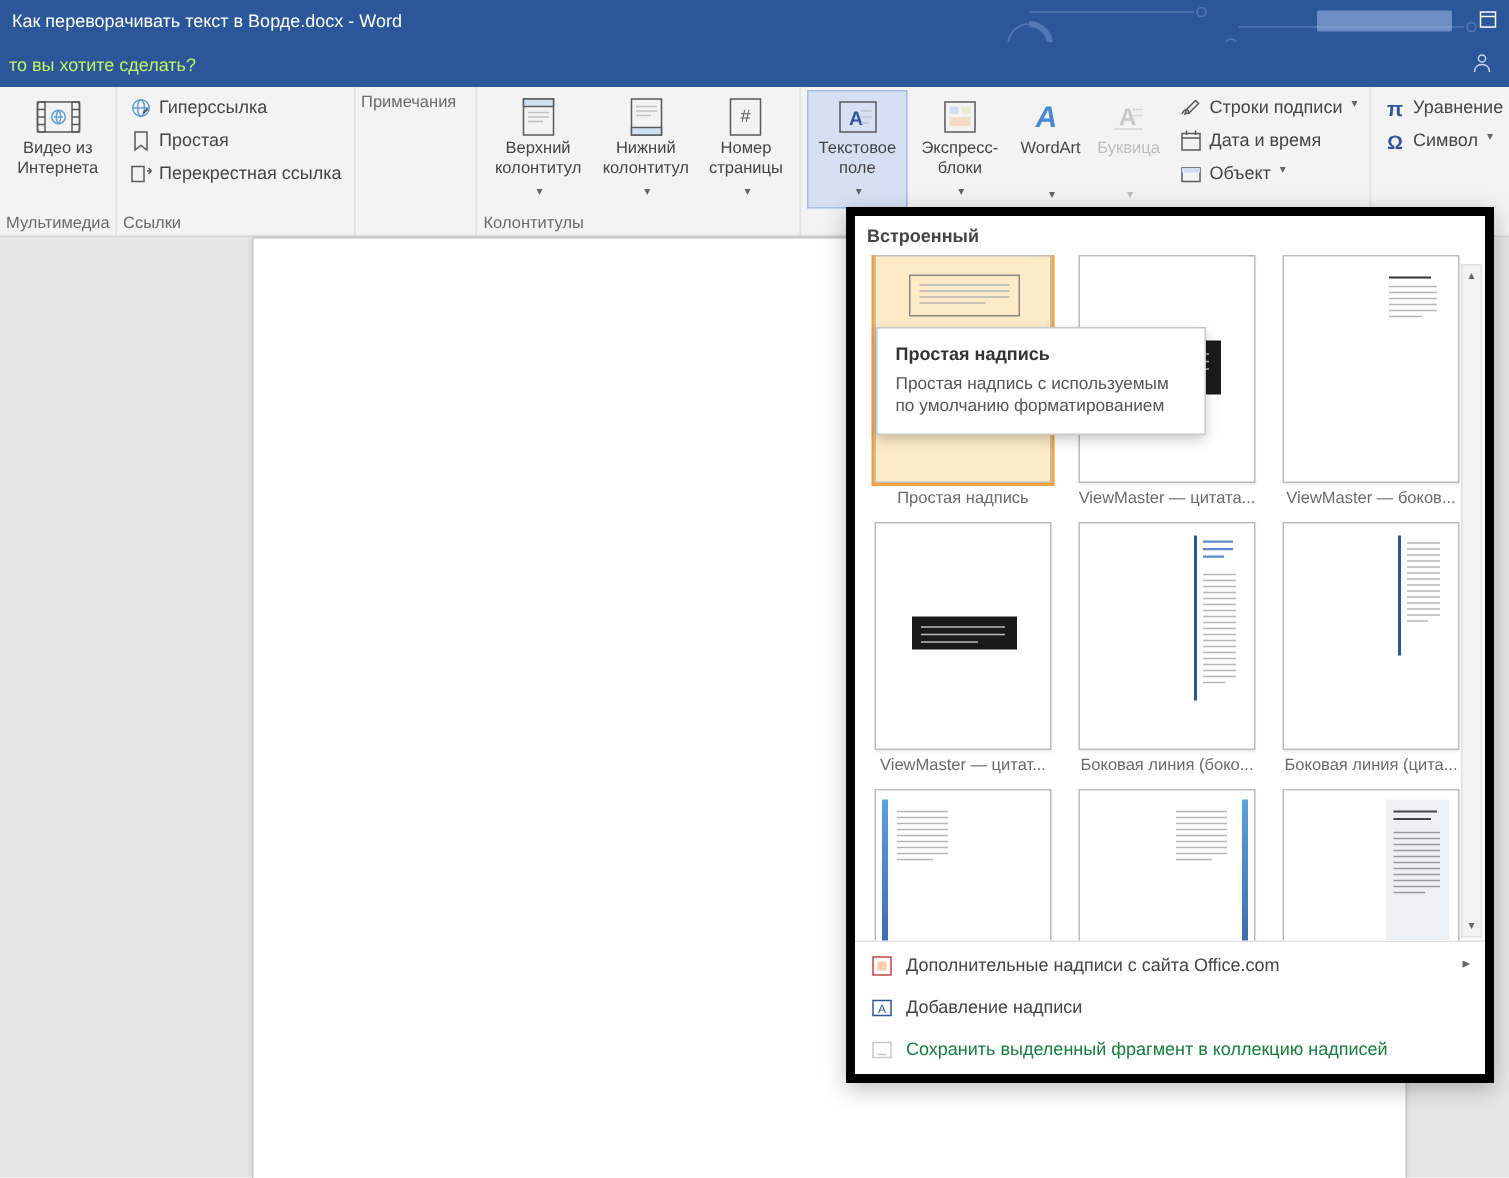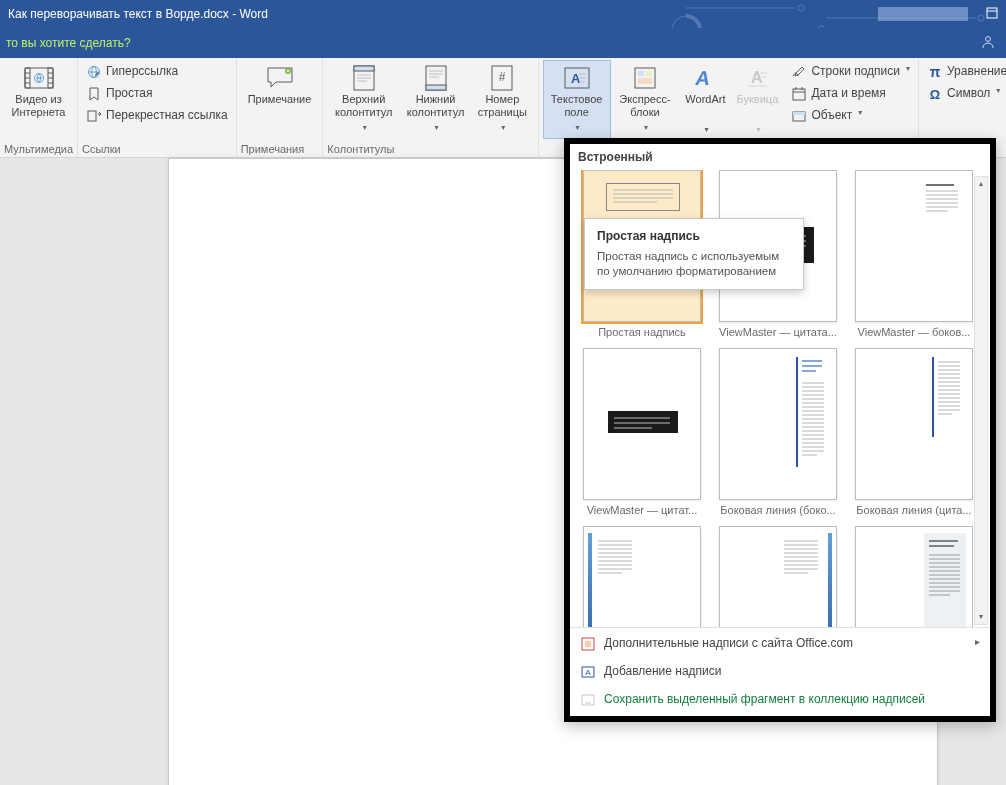--- a/index.html
+++ b/index.html
@@ -142,33 +142,20 @@
               </svg>
             </span>
           <span>Перекрестная ссылка</span>
         </div>
       </div>
     </div>
     <div class="group-label">Ссылки</div>
   </div>
 
   <div class="group" style="width:90px">
-    <div class="group-body" style="justify-content:center">
-      <div class="big-btn">
-        <span class="ico">
-            <svg width="28" height="24" viewBox="0 0 28 24">
-              <path d="M2 2h24v14H10l-5 5v-5H2z" fill="none" stroke="#5a5a5a"></path>
-              <circle cx="22" cy="5" r="3" fill="#7cb342"></circle>
-              <line x1="22" y1="3.5" x2="22" y2="6.5" stroke="#fff"></line>
-              <line x1="20.5" y1="5" x2="23.5" y2="5" stroke="#fff"></line>
-            </svg>
-          </span>
-        <span>Примечание</span>
-      </div>
-    </div>
     <div class="group-label">Примечания</div>
   </div>
 
   <div class="group" style="width:220px">
     <div class="group-body">
       <div class="big-btn">
         <span class="ico">
             <svg width="22" height="26" viewBox="0 0 22 26">
               <rect x="1" y="1" width="20" height="24" fill="none" stroke="#5a5a5a"></rect>
               <rect x="1" y="1" width="20" height="5" fill="#cfe0f5" stroke="#5a5a5a"></rect>

